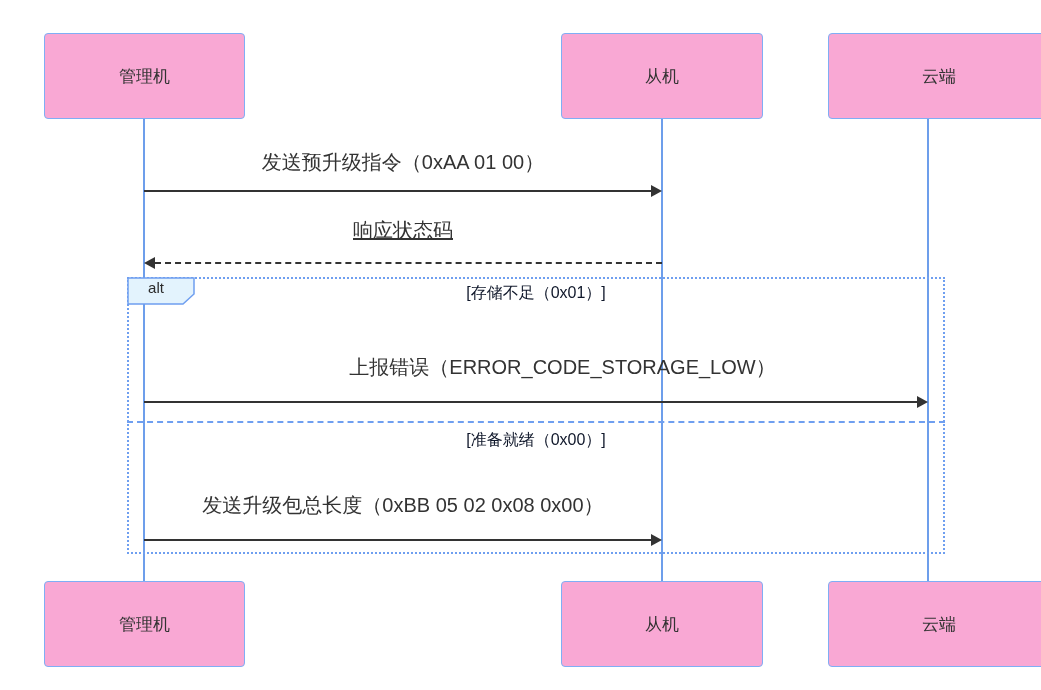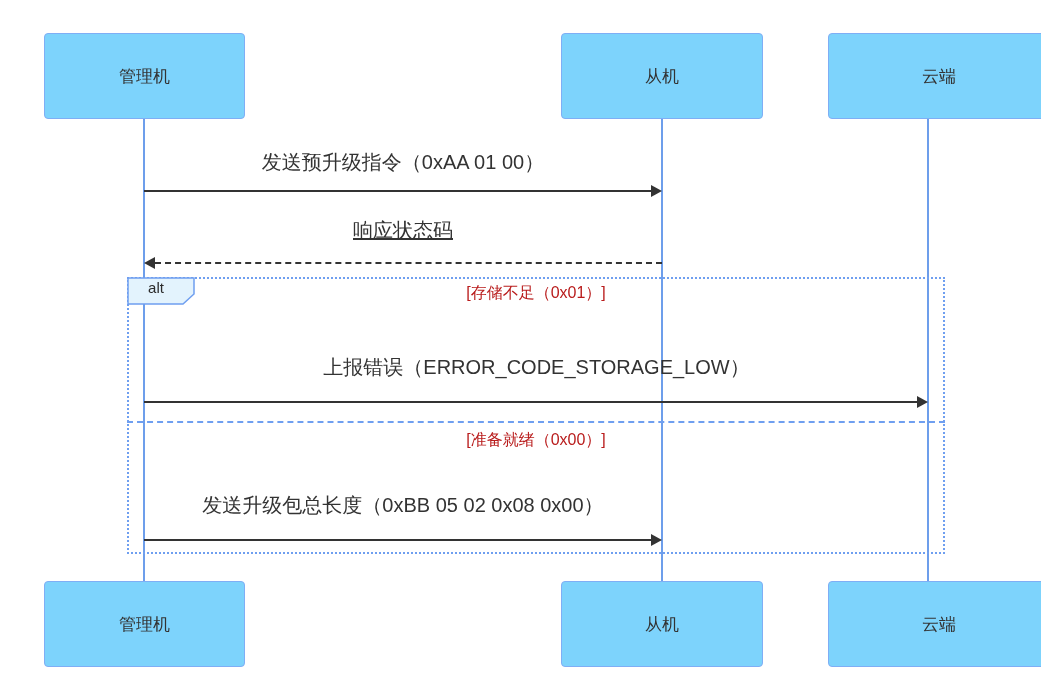--- a/index.html
+++ b/index.html
@@ -27,21 +27,21 @@
   }
   .lifeline.l1 { left: 143px; }
   .lifeline.l2 { left: 661px; }
   .lifeline.l3 { left: 927px; }
 
   
   .actor {
     position: absolute;
     height: 86px;
     box-sizing: border-box;
-    background: #7dd3fc;
+    background: #f9a8d4;
     border: 1.5px solid #7faef5;
     border-radius: 4px;
     display: flex;
     align-items: center;
     justify-content: center;
     font-size: 17px;
     color: #333333;
     z-index: 3;
   }
   .actor.row-top { top: 33px; }
@@ -55,21 +55,21 @@
     position: absolute;
     text-align: center;
     font-size: 20px;
     line-height: 22px;
     color: #333333;
     z-index: 2;
     white-space: nowrap;
   }
   .m1-label { left: 144px; width: 518px; top: 151px; }
   .m2-label { left: 144px; width: 518px; top: 219px; text-decoration: underline; }
-  .m3-label { left: 144px; width: 785px; top: 356px; }
+  .m3-label { left: 144px; width: 785px; top: 356px; padding-left: 26px; }
   .m4-label { left: 144px; width: 518px; top: 494px; }
 
   
   .msg-line {
     position: absolute;
     height: 0;
     z-index: 2;
   }
   .msg-line.solid  { border-top: 2px solid #333333; }
   .msg-line.dashed { border-top: 2px dashed #333333; }
@@ -131,21 +131,21 @@
     font-size: 15px;
     color: #2b2b2b;
   }
   .cond-label {
     position: absolute;
     left: 127px;
     width: 818px;
     text-align: center;
     font-size: 16px;
     line-height: 22px;
-    color: #b91c1c;
+    color: #0f172a;
     z-index: 2;
     white-space: nowrap;
   }
   .cond1 { top: 282px; }
   .cond2 { top: 429px; }
 </style>
 </head>
 <body>
 
 <div class="stage">

